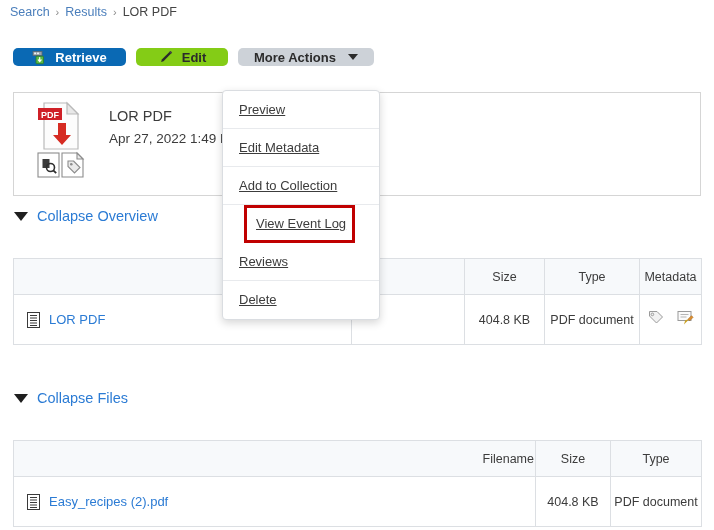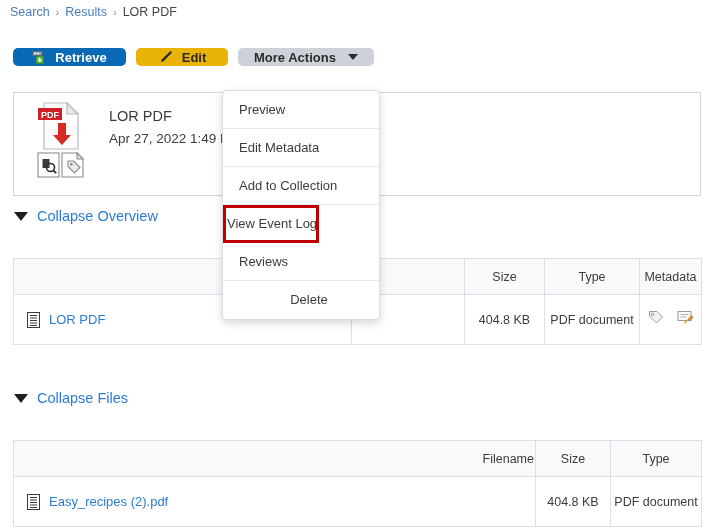--- a/index.html
+++ b/index.html
@@ -65,21 +65,21 @@
     box-sizing: border-box;
     padding: 0 16px;
     font-family: "Liberation Sans", sans-serif;
   }
   .btn-primary {
     background: #0a69b4;
     color: #ffffff;
     min-width: 113px;
   }
   .btn-secondary {
-    background: #eab308;
+    background: #84cc16;
     color: #2b2b2b;
     min-width: 92px;
   }
   .btn-tertiary {
     background: #cdd2d8;
     color: #2b2b2b;
     min-width: 130px;
   }
   .retrieve-icon {
     width: 15px;
@@ -226,28 +226,29 @@
     height: 38px;
     line-height: 38px;
     padding-left: 16px;
     font-size: 13px;
     color: #3c3c3c;
     border-bottom: 1px solid #e8eaed;
     cursor: pointer;
     box-sizing: border-box;
     white-space: nowrap;
     position: relative;
-  }
-  .menu-item:last-child { border-bottom: none; text-align: center; }
+    text-decoration: underline;
+  }
+  .menu-item:last-child { border-bottom: none; }
   .menu-item.highlight {
     outline: 3px solid #c00000;
     outline-offset: -3px;
-    width: 96px;
-    margin-left: 0;
-    padding-left: 4px;
+    width: 111px;
+    margin-left: 21px;
+    padding-left: 12px;
     border-bottom: none;
   }
   .menu-sep-fix { border-bottom: 1px solid #e8eaed; }
 </style>
 </head>
 <body>
 
 <div class="breadcrumb">
   <span class="crumb-link">Search</span>
   <span class="crumb-sep">›</span>

